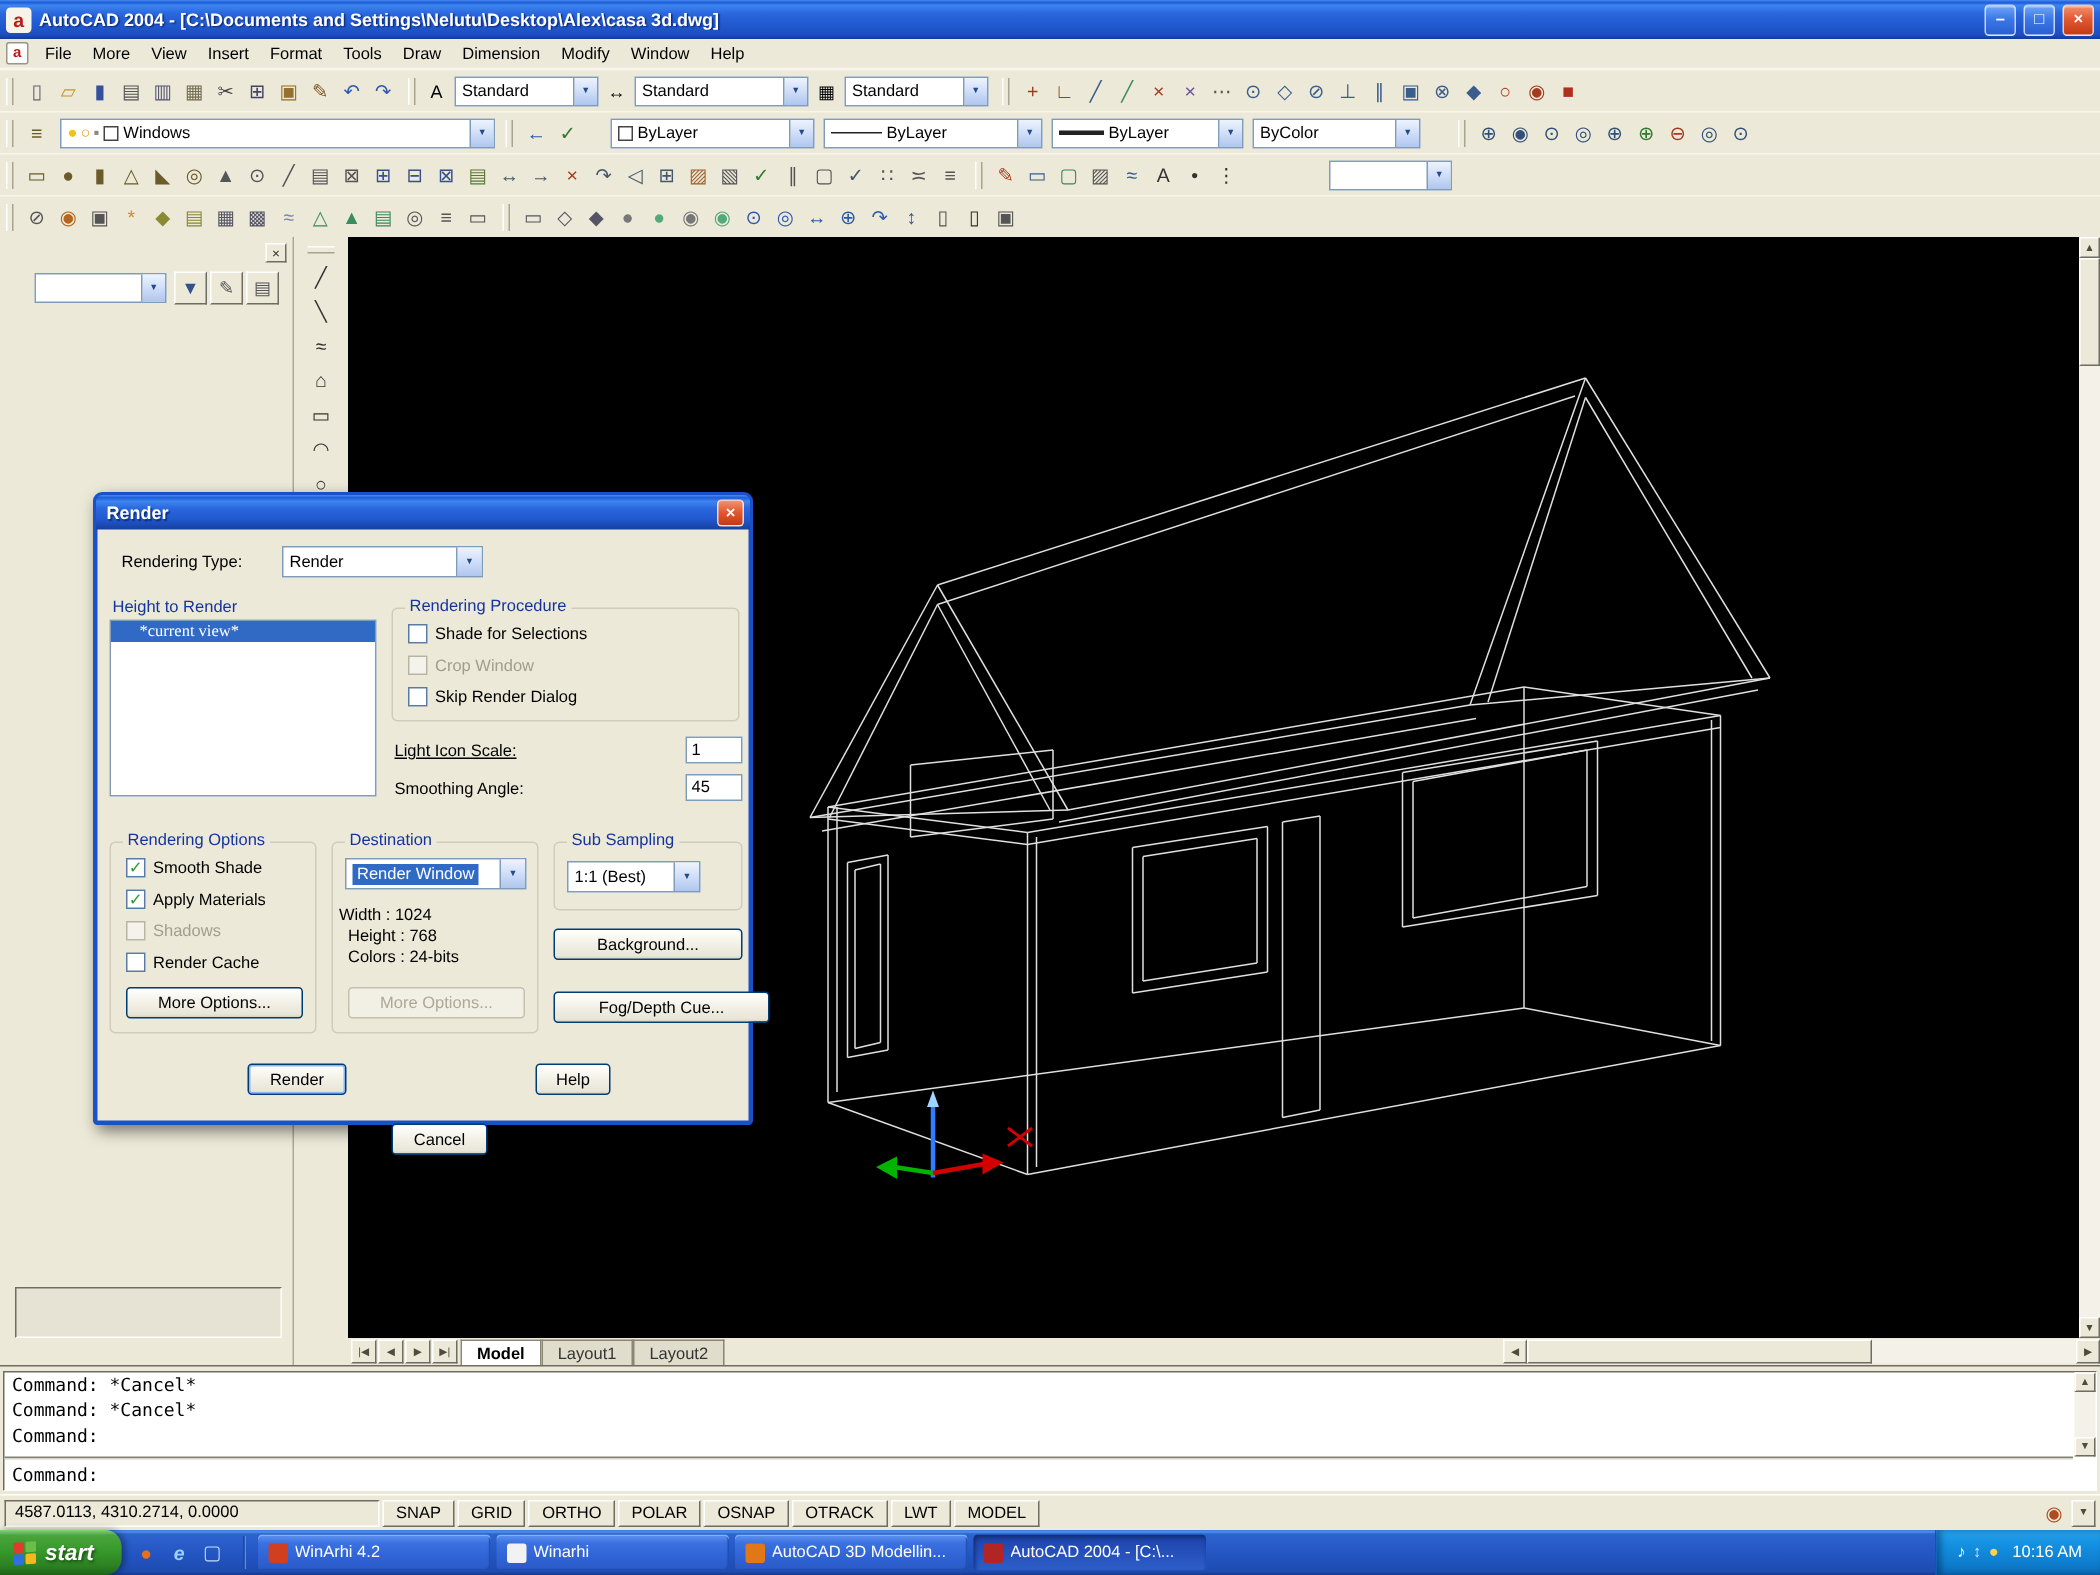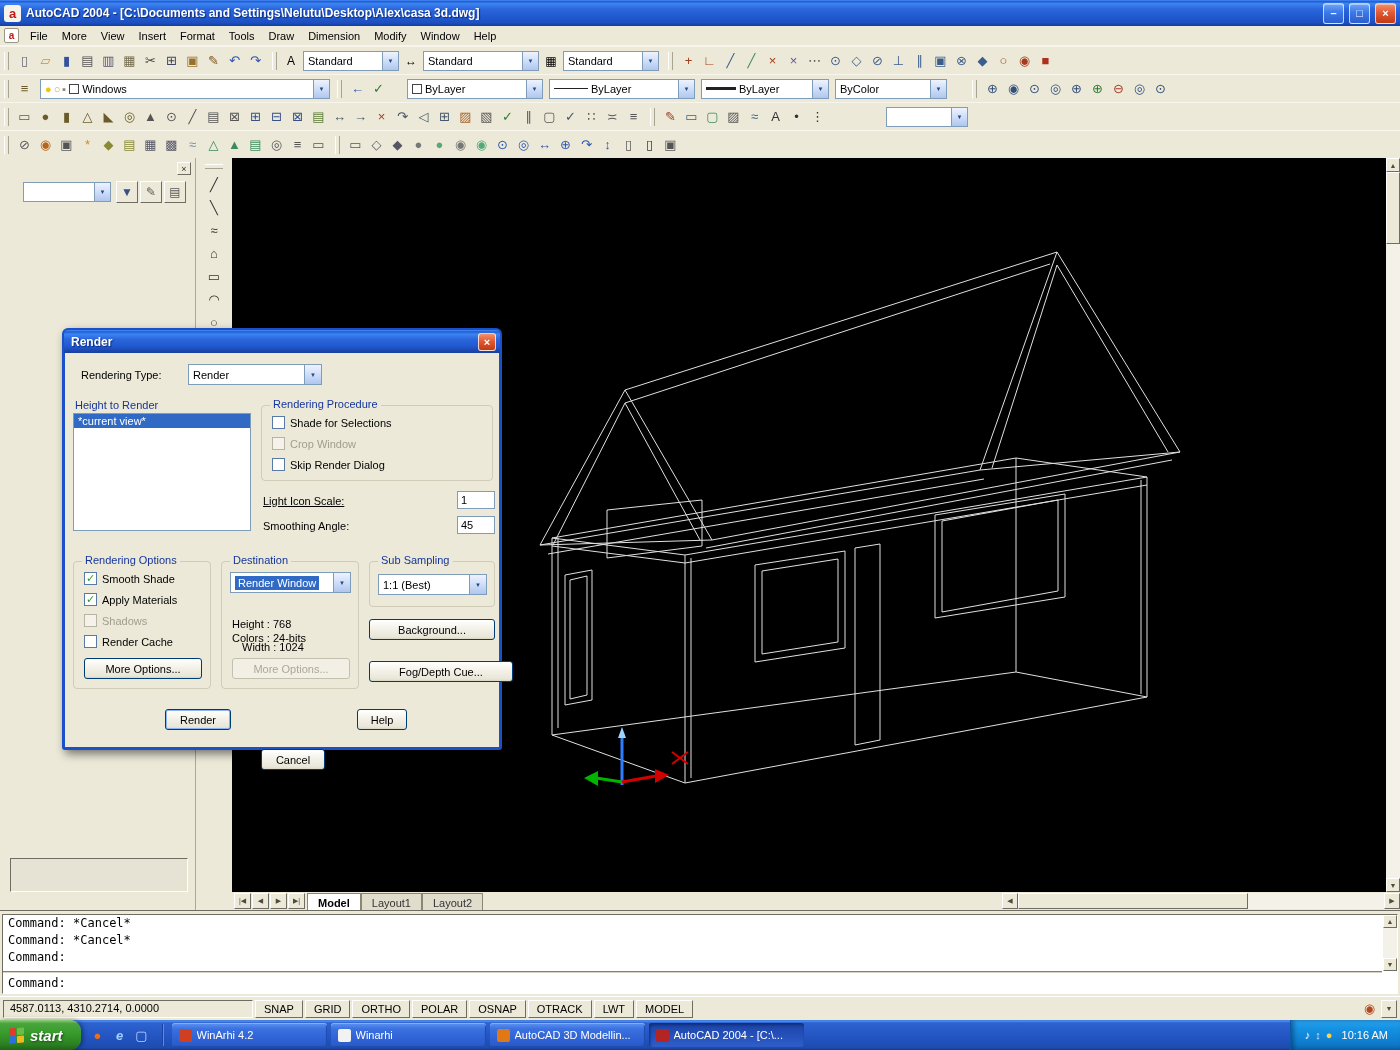--- a/index.html
+++ b/index.html
@@ -163,21 +163,21 @@
   .dlabel{position:absolute;font-size:11px;}
   .dlabel.blue{color:var(--caption);}
   .dcombo{position:absolute;height:21px;background:#fff;border:1px solid #7f9db9;display:flex;align-items:center;
     padding-left:4px;font-size:11px;}
   .dcombo .carr{width:17px;height:19px;margin-left:auto;border-left:1px solid #7f9db9;
     background:linear-gradient(180deg,#eef3fd,#cfdef8 50%,#b0c6ee);display:flex;align-items:center;justify-content:center;
     font-size:6px;color:#234a8c;}
   .dcombo .cval.sel{background:var(--selection);color:#fff;padding:1px 3px;}
   #scene-list{position:absolute;left:8px;top:82px;width:178px;height:118px;background:#fff;
     border:1px solid #7f9db9;font-size:11px;overflow:hidden;}
-  .list-item.sel{background:var(--selection);color:#fff;padding:1px 4px;}
+  .list-item.sel{background:var(--selection);color:#fff;padding:1px 19px;font-family:Liberation Serif, serif;}
   .grp{position:absolute;border:1px solid #cfcdb8;border-radius:4px;}
   .grp .cap{position:absolute;top:-8px;left:8px;background:var(--face);padding:0 3px;color:var(--caption);font-size:11px;}
   .cbrow{position:absolute;left:10px;display:flex;align-items:center;gap:5px;font-size:11px;}
   .cbox{width:13px;height:13px;background:#fff;border:1px solid #5a7aa6;display:flex;align-items:center;justify-content:center;
     font-size:11px;font-weight:bold;color:#2c9a2c;flex:none;}
   .cbrow.dis .cbox{border-color:#b8b4a4;background:#f4f2ea;}
   .cbrow.dis .clbl{color:#a19d8f;}
   .tinput{position:absolute;width:38px;height:18px;background:#fff;border:1px solid #7f9db9;font-size:11px;
     padding:1px 3px;font-family:inherit;}
   .xpbtn{position:absolute;height:21px;border:1px solid #003c74;border-radius:3px;font-size:11px;color:#000;
@@ -950,29 +950,29 @@
       </span>
       <button class="xpbtn" style="left:10px;top:96px;width:118px;">More Options...</button>
     </div>
 
     <div class="grp" style="left:156px;top:230px;width:138px;height:128px;">
       <span class="cap">Destination</span>
       <span class="dcombo" style="left:8px;top:10px;width:121px;">
         <span class="cval sel">Render Window</span>
         <span class="carr">▼</span>
       </span>
-      <span class="dtext" style="left:20px;top:42px;margin-top:37px;">Width : 1024</span>
+      <span class="dtext" style="left:4px;top:42px;">Width : 1024</span>
       <span class="dtext" style="left:10px;top:56px;">Height : 768</span>
       <span class="dtext" style="left:10px;top:70px;">Colors : 24-bits</span>
       <button class="xpbtn dis" style="left:10px;top:96px;width:118px;">More Options...</button>
     </div>
 
     <div class="grp" style="left:304px;top:230px;width:126px;height:46px;">
       <span class="cap">Sub Sampling</span>
-      <span class="dcombo" style="left:8px;top:12px;width:109px;">
+      <span class="dcombo" style="left:8px;top:12px;width:89px;">
         <span class="cval">1:1 (Best)</span>
         <span class="carr">▼</span>
       </span>
     </div>
 
     <button class="xpbtn" style="left:304px;top:288px;width:126px;">Background...</button>
     <button class="xpbtn" style="left:304px;top:330px;width:144px;">Fog/Depth Cue...</button>
 
     <button class="xpbtn default" style="left:100px;top:378px;width:66px;">Render</button>
     <button class="xpbtn" style="left:196px;top:378px;width:64px;margin-top:40px;">Cancel</button>

